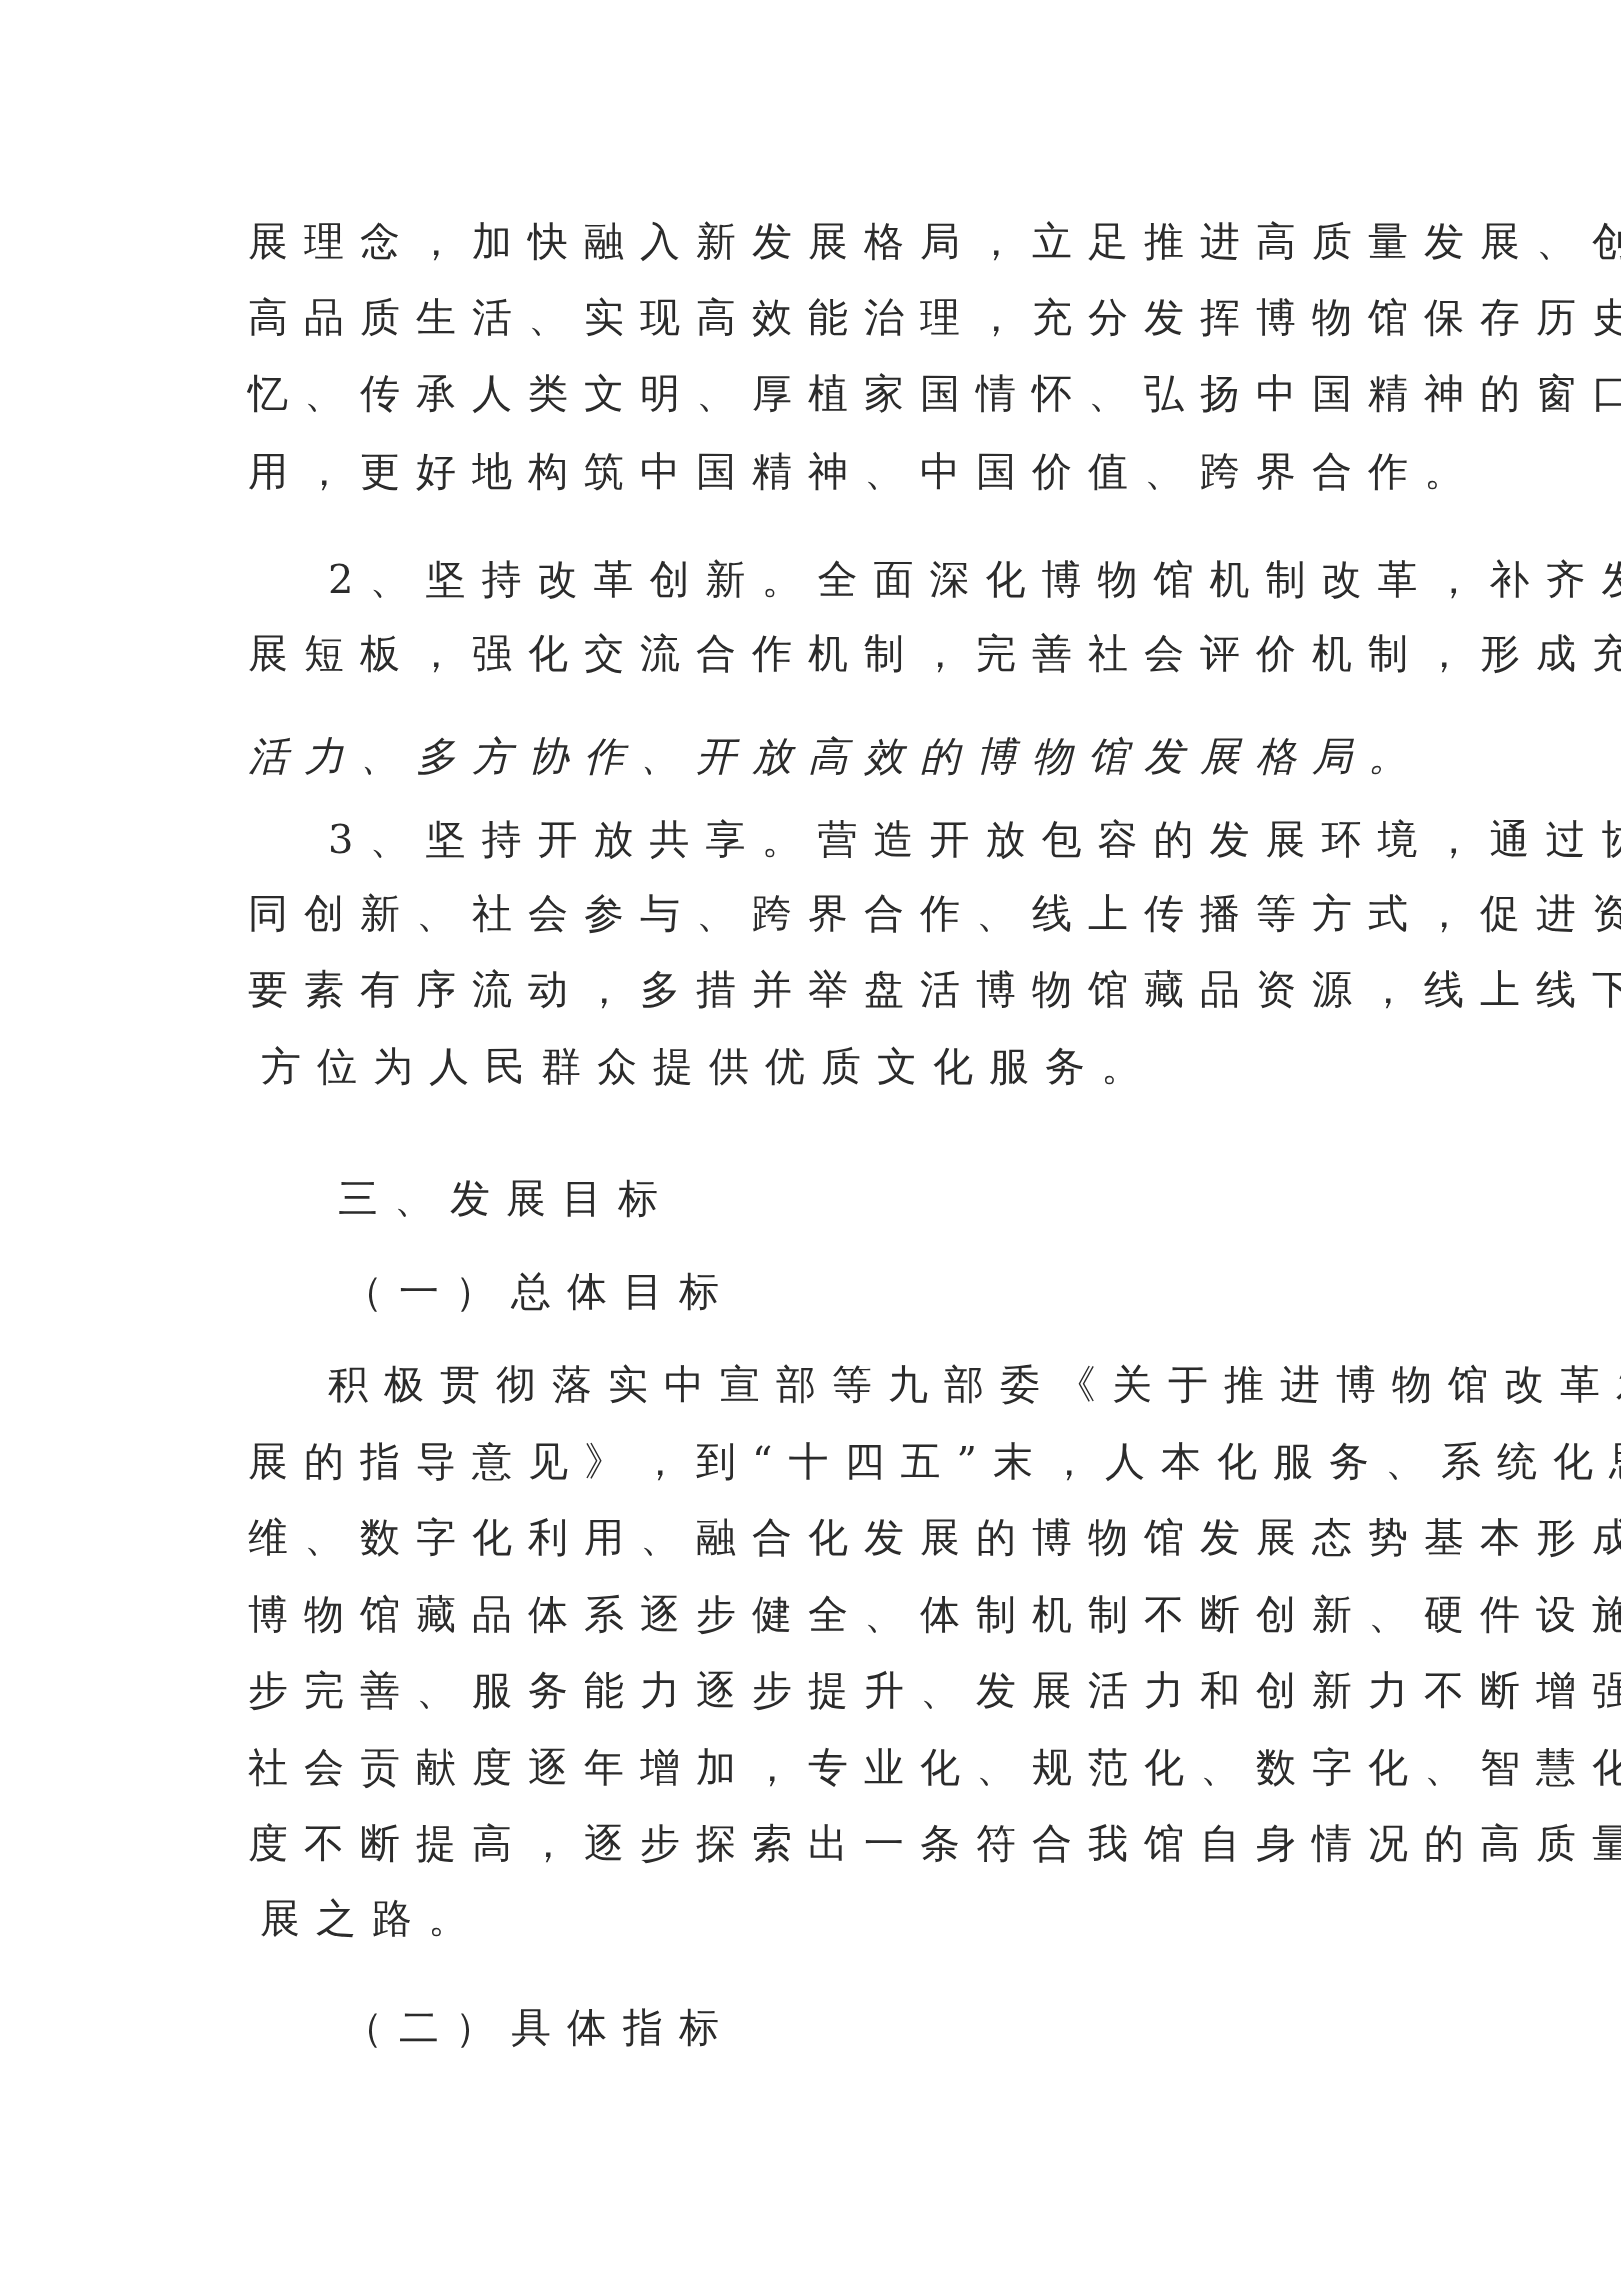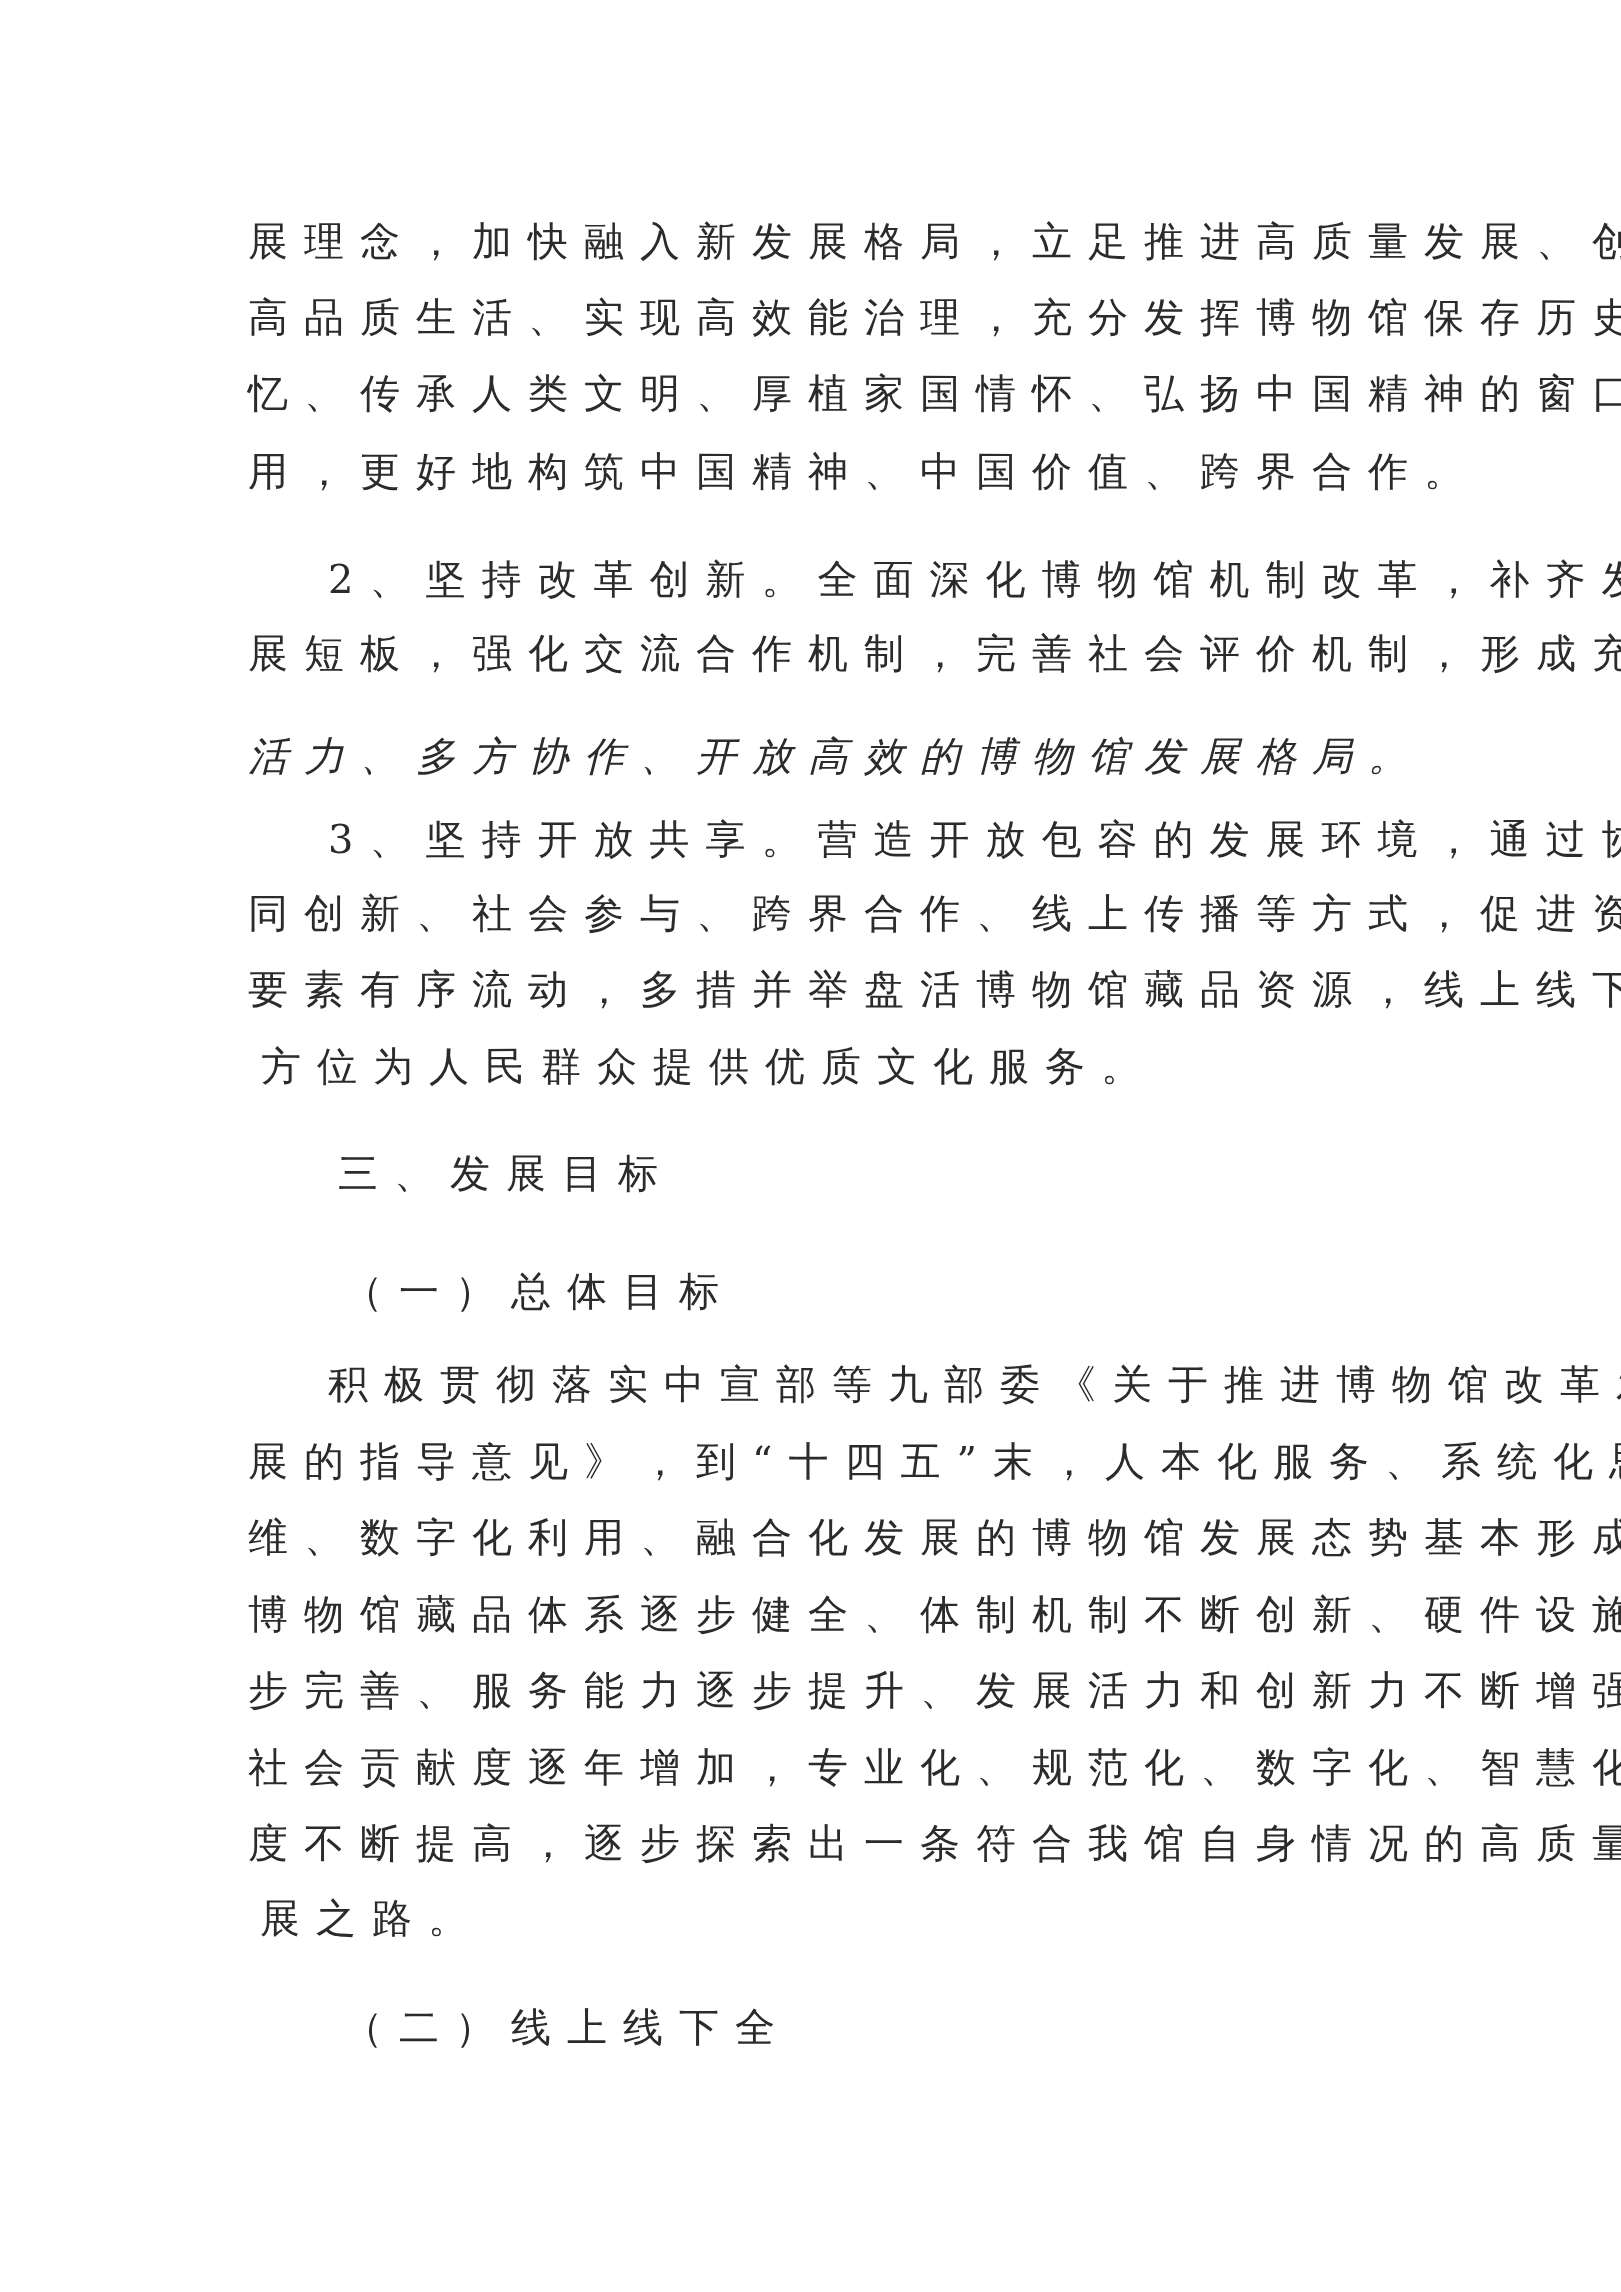--- a/index.html
+++ b/index.html
@@ -25,22 +25,23 @@
     .line {
       position: absolute;
       left: 248px;
       height: 43px;
       line-height: 43px;
       font-size: 40px;
       letter-spacing: 16px;
       white-space: nowrap;
     }
     .heading {
-      font-family: Liberation Serif, serif;
+      font-family: Liberation Mono, monospace;
       font-weight: normal;
+      margin-top: 28px;
     }
   </style>
 </head>
 <body>
 
 <div class="page">
 
   <div>
     <div class="line" style="top:220px;">展理念，加快融入新发展格局，立足推进高质量发展、创造</div>
     <div class="line" style="top:296px;">高品质生活、实现高效能治理，充分发挥博物馆保存历史记</div>
@@ -69,16 +70,16 @@
     <div class="line" style="top:1363px; left:328px;">积极贯彻落实中宣部等九部委《关于推进博物馆改革发</div>
     <div class="line" style="top:1440px;">展的指导意见》，到“十四五”末，人本化服务、系统化思</div>
     <div class="line" style="top:1516px;">维、数字化利用、融合化发展的博物馆发展态势基本形成，</div>
     <div class="line" style="top:1593px;">博物馆藏品体系逐步健全、体制机制不断创新、硬件设施逐</div>
     <div class="line" style="top:1669px;">步完善、服务能力逐步提升、发展活力和创新力不断增强、</div>
     <div class="line" style="top:1746px;">社会贡献度逐年增加，专业化、规范化、数字化、智慧化程</div>
     <div class="line" style="top:1822px;">度不断提高，逐步探索出一条符合我馆自身情况的高质量发</div>
     <div class="line" style="top:1897px;margin-left:12px;">展之路。</div>
   </div>
 
-  <div class="line" style="top:2006px; left:343px;">（二）线上线下全</div>
+  <div class="line" style="top:2006px; left:343px;">（二）具体指标</div>
 
 </div>
 
 
 </body></html>

